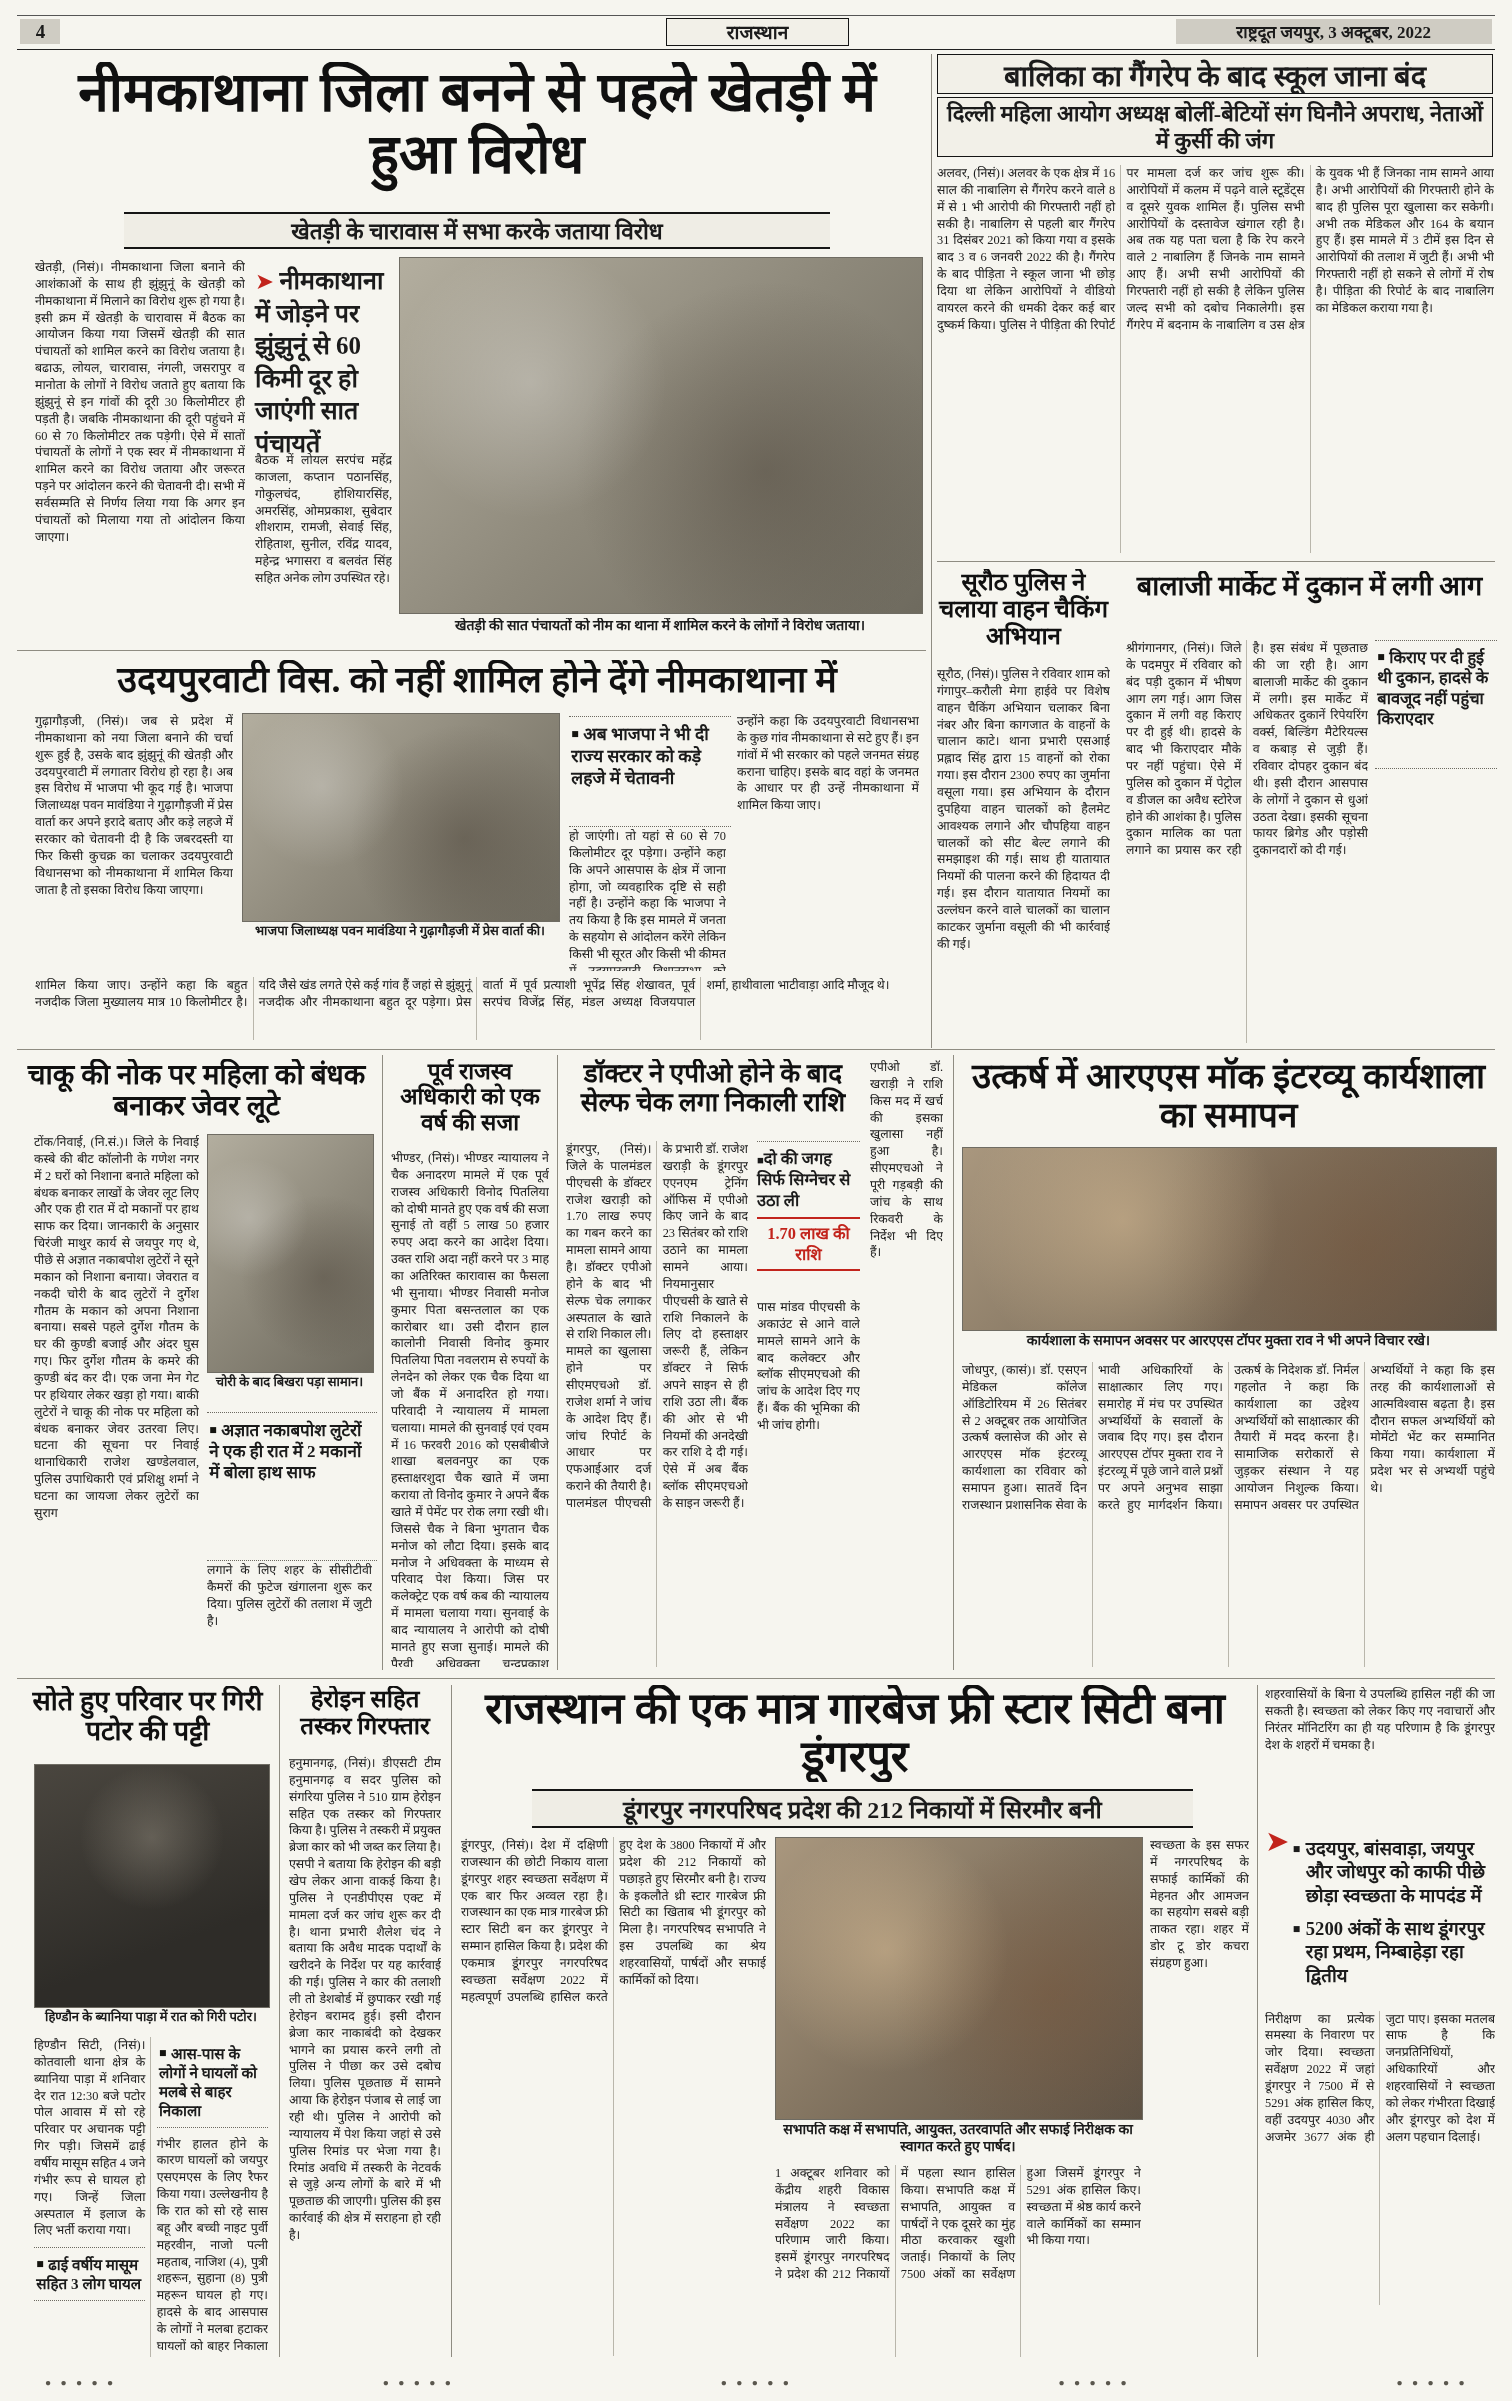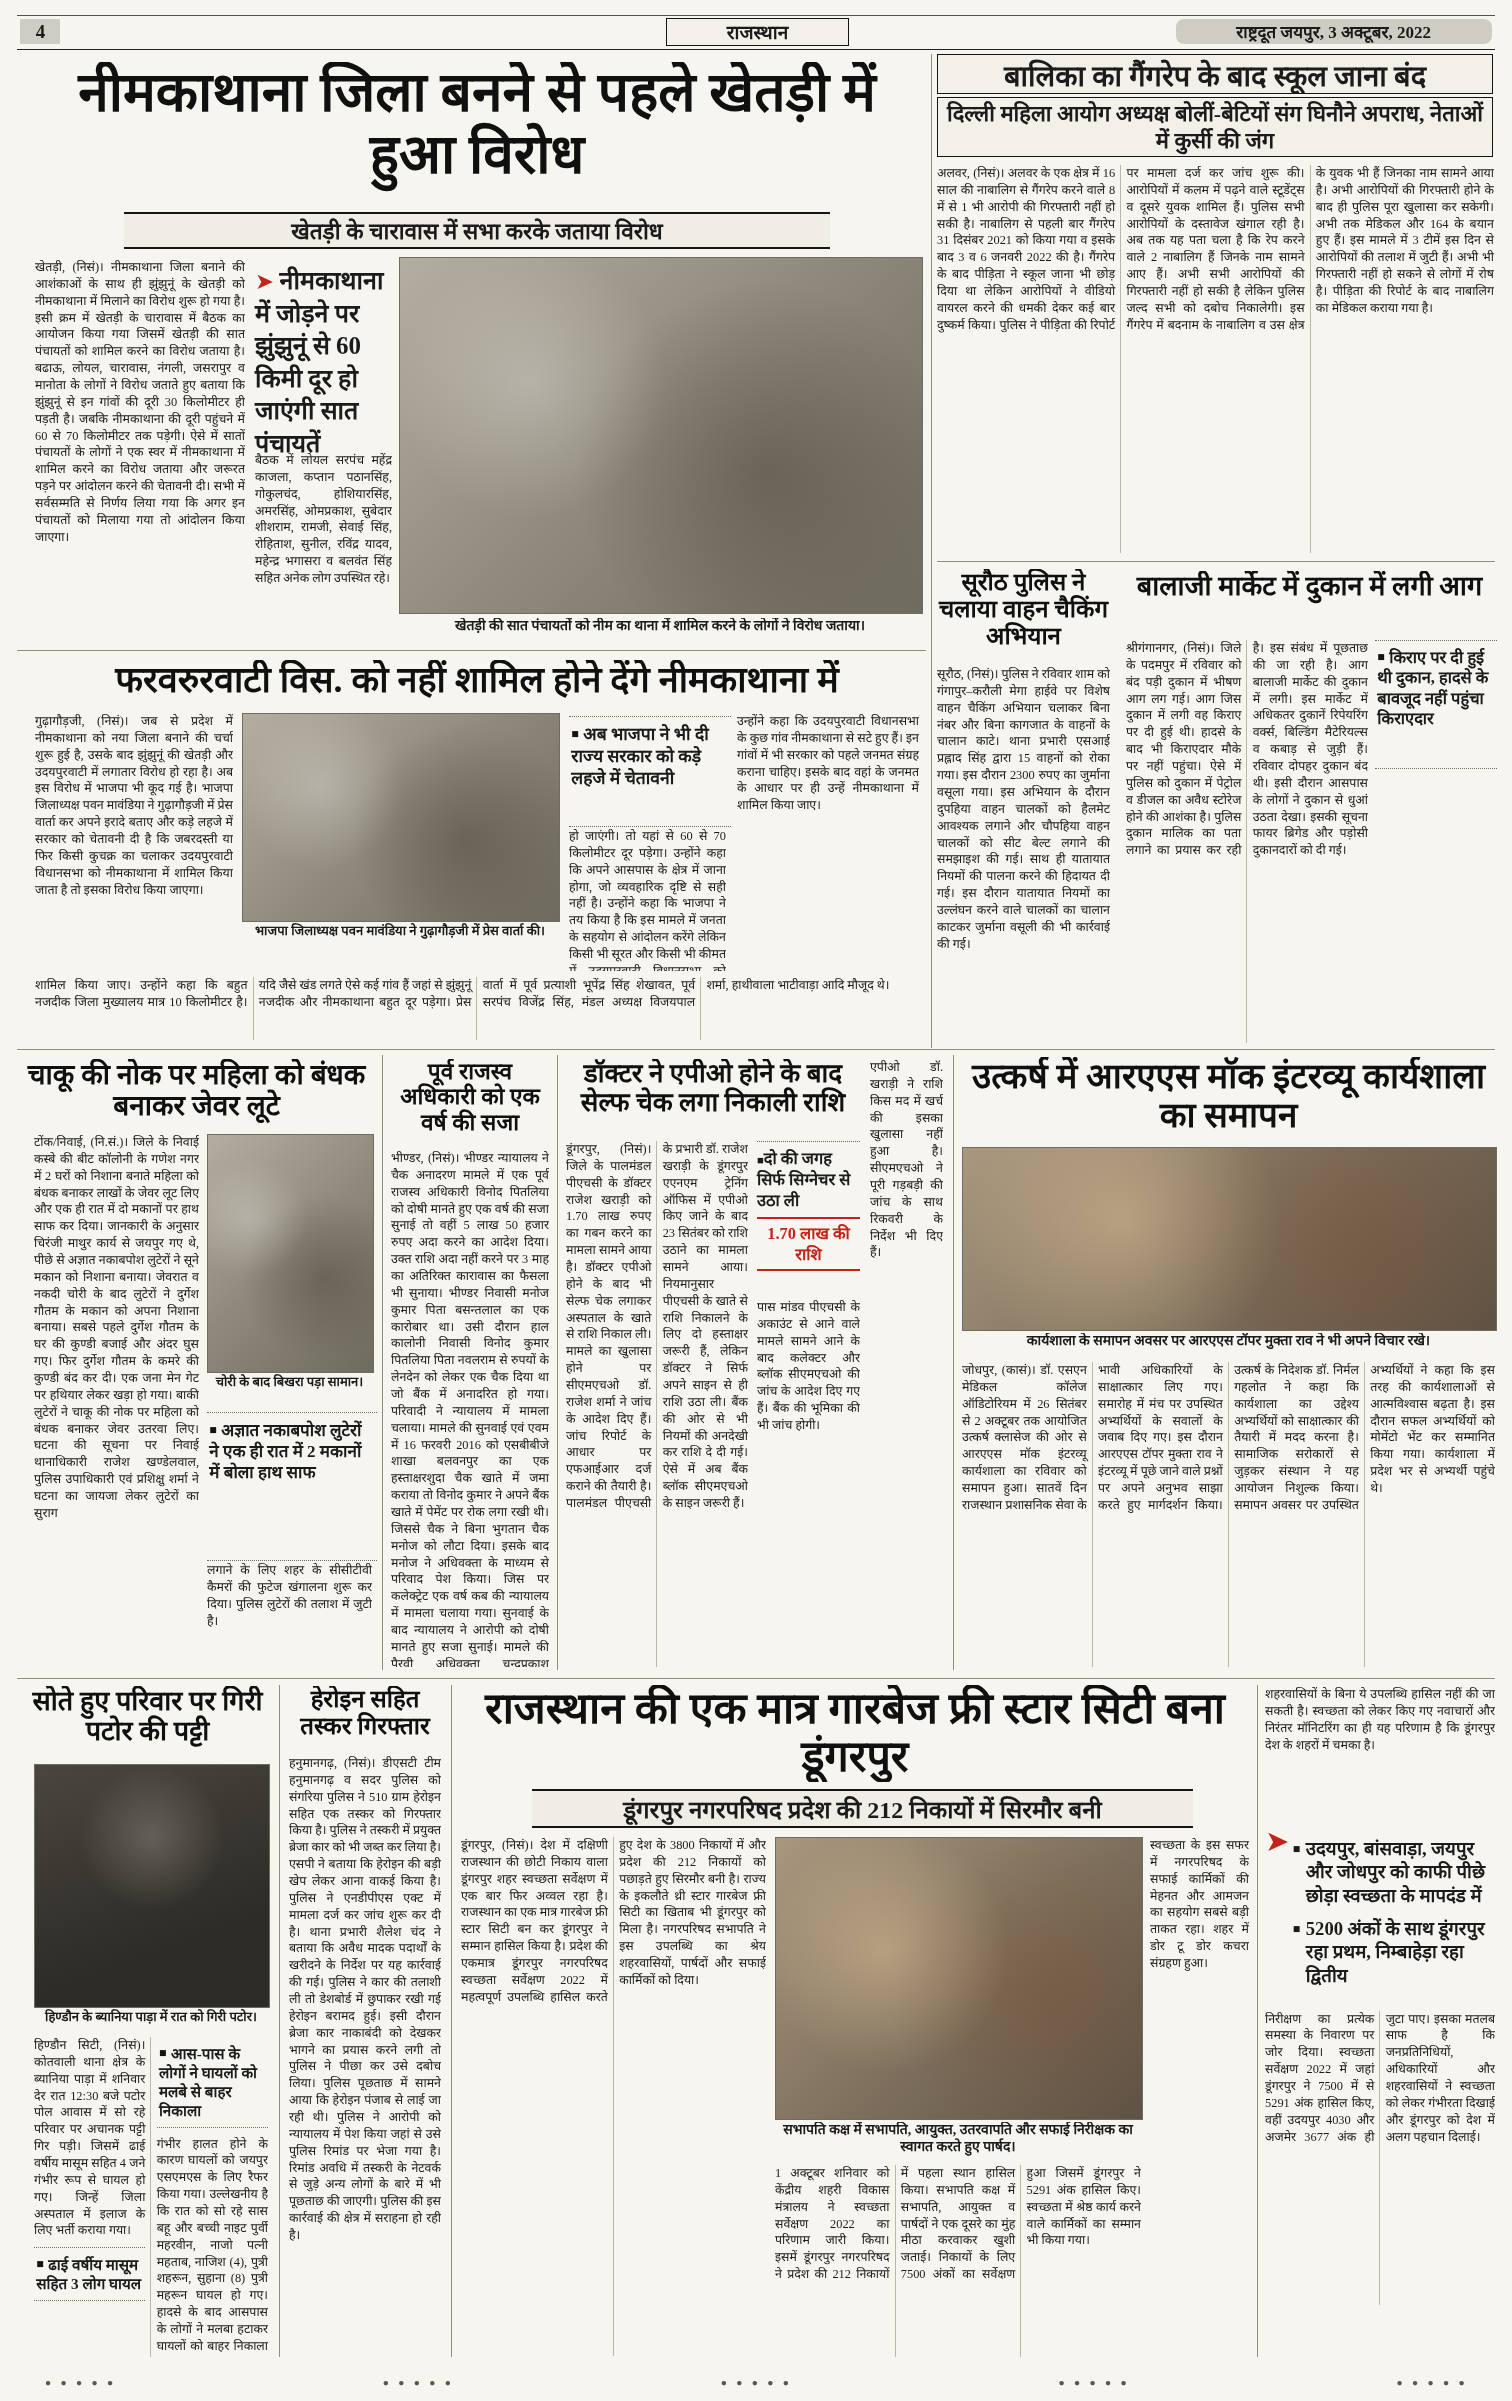--- a/index.html
+++ b/index.html
@@ -51,21 +51,21 @@
   .footer-dots{display:flex;justify-content:space-between;align-items:center;color:#5a574e;font-size:10.2px;letter-spacing:3.4px;}
 </style>
 </head>
 <body>
 
 <div id="page">
 
   <div class="abs" style="left:17px;top:14.7px;width:1478px;height:33px;border-top:1.1px solid #555;border-bottom:1.7px solid #222;">
     <div class="abs hdrbox" style="left:3.4px;top:3.4px;width:40px;height:25px;font-size:19px;">4</div>
     <div class="abs framed" style="left:649px;top:2.3px;width:181px;height:26px;font-size:19px;">राजस्थान</div>
-    <div class="abs hdrbox" style="right:3.4px;top:3.4px;width:316px;height:25px;font-size:17px;border-radius:8px;">राष्ट्रदूत जयपुर, 3 अक्टूबर, 2022</div>
+    <div class="abs hdrbox" style="right:3.4px;top:3.4px;width:316px;height:25px;font-size:17px;">राष्ट्रदूत जयपुर, 3 अक्टूबर, 2022</div>
   </div>
 
   <div class="abs rule-v" style="left:931px;top:54px;height:994px;"></div>
   <div class="abs rule-h" style="left:17px;top:650px;width:909px;"></div>
   <div class="abs rule-h" style="left:937px;top:561px;width:558px;"></div>
   <div class="abs rule-h" style="left:17px;top:1049px;width:1478px;"></div>
   <div class="abs rule-v" style="left:382px;top:1055px;height:615px;"></div>
   <div class="abs rule-v" style="left:557px;top:1055px;height:615px;"></div>
   <div class="abs rule-v" style="left:953px;top:1055px;height:615px;"></div>
   <div class="abs rule-h" style="left:17px;top:1678px;width:1478px;"></div>
@@ -80,21 +80,21 @@
 
   <div class="abs" style="left:255px;top:265px;width:137px;height:175px;">
     <span class="pointer">➤</span>
     <span style="font-weight:bold;font-size:25px;line-height:1.3;">नीमकाथाना में जोड़ने पर झुंझुनूं से 60 किमी दूर हो जाएंगी सात पंचायतें</span>
   </div>
   <div class="abs txt" style="left:255px;top:452px;width:137px;height:191px;">बैठक में लोयल सरपंच महेंद्र काजला, कप्तान पठानसिंह, गोकुलचंद, होशियारसिंह, अमरसिंह, ओमप्रकाश, सुबेदार शीशराम, रामजी, सेवाई सिंह, रोहिताश, सुनील, रविंद्र यादव, महेन्द्र भगासरा व बलवंत सिंह सहित अनेक लोग उपस्थित रहे।</div>
 
   <div class="abs photo" style="left:399px;top:257px;width:522px;height:355px;"></div>
   <div class="abs cap" style="left:399px;top:618px;width:522px;height:22.6px;">खेतड़ी की सात पंचायतों को नीम का थाना में शामिल करने के लोगों ने विरोध जताया।</div>
 
-  <div class="abs hl" style="left:34px;top:660px;width:886px;height:47px;font-size:36px;">फरवरुरवाटी विस. को नहीं शामिल होने देंगे नीमकाथाना में</div>
+  <div class="abs hl" style="left:34px;top:660px;width:886px;height:47px;font-size:36px;">उदयपुरवाटी विस. को नहीं शामिल होने देंगे नीमकाथाना में</div>
 
   <div class="abs txt" style="left:35px;top:713px;width:198px;height:259px;">गुढ़ागौड़जी, (निसं)। जब से प्रदेश में नीमकाथाना को नया जिला बनाने की चर्चा शुरू हुई है, उसके बाद झुंझुनूं की खेतड़ी और उदयपुरवाटी में लगातार विरोध हो रहा है। अब इस विरोध में भाजपा भी कूद गई है। भाजपा जिलाध्यक्ष पवन मावंडिया ने गुढ़ागौड़जी में प्रेस वार्ता कर अपने इरादे बताए और कड़े लहजे में सरकार को चेतावनी दी है कि जबरदस्ती या फिर किसी कुचक्र का चलाकर उदयपुरवाटी विधानसभा को नीमकाथाना में शामिल किया जाता है तो इसका विरोध किया जाएगा।</div>
 
   <div class="abs photo" style="left:242px;top:713px;width:316px;height:207px;"></div>
   <div class="abs cap" style="left:242px;top:923px;width:316px;height:20.3px;font-size:13px;">भाजपा जिलाध्यक्ष पवन मावंडिया ने गुढ़ागौड़जी में प्रेस वार्ता की।</div>
 
   <div class="abs note" style="left:569px;top:716px;width:157px;height:95px;font-size:17.5px;">
     <span class="mark">■</span><span>अब भाजपा ने भी दी राज्य सरकार को कड़े लहजे में चेतावनी</span>
   </div>
   <div class="abs txt" style="left:569px;top:828px;width:157px;height:143px;">हो जाएंगी। तो यहां से 60 से 70 किलोमीटर दूर पड़ेगा। उन्होंने कहा कि अपने आसपास के क्षेत्र में जाना होगा, जो व्यवहारिक दृष्टि से सही नहीं है। उन्होंने कहा कि भाजपा ने तय किया है कि इस मामले में जनता के सहयोग से आंदोलन करेंगे लेकिन किसी भी सूरत और किसी भी कीमत में उदयपुरवाटी विधानसभा को नीमकाथाना में शामिल होने देंगे।</div>

